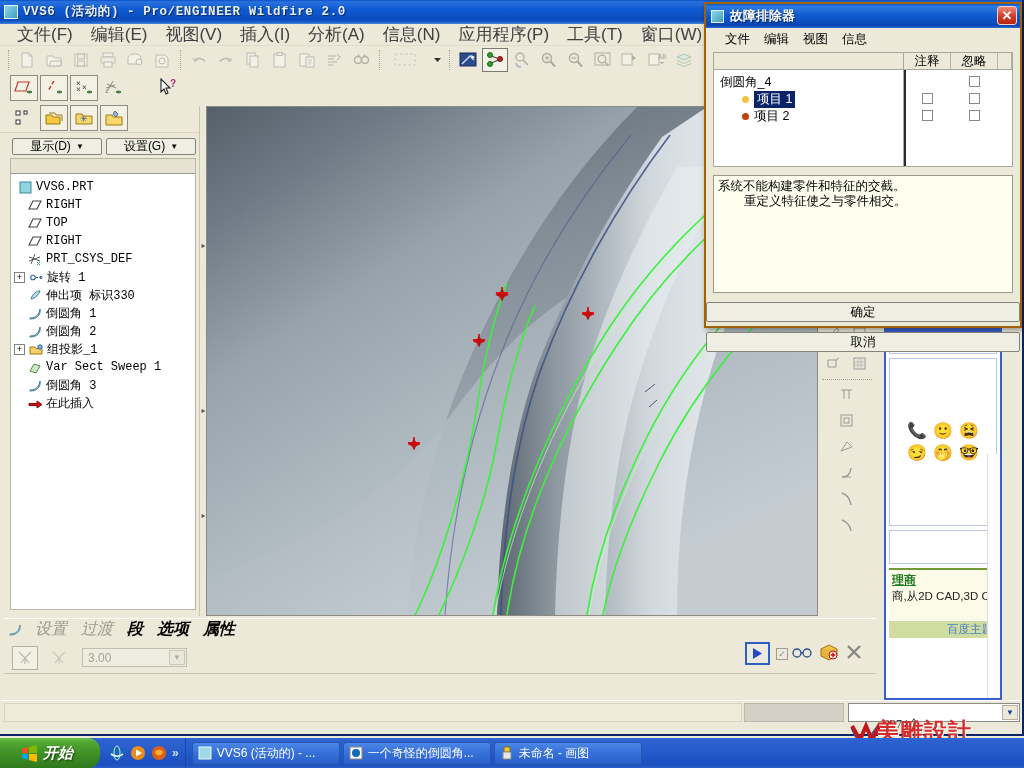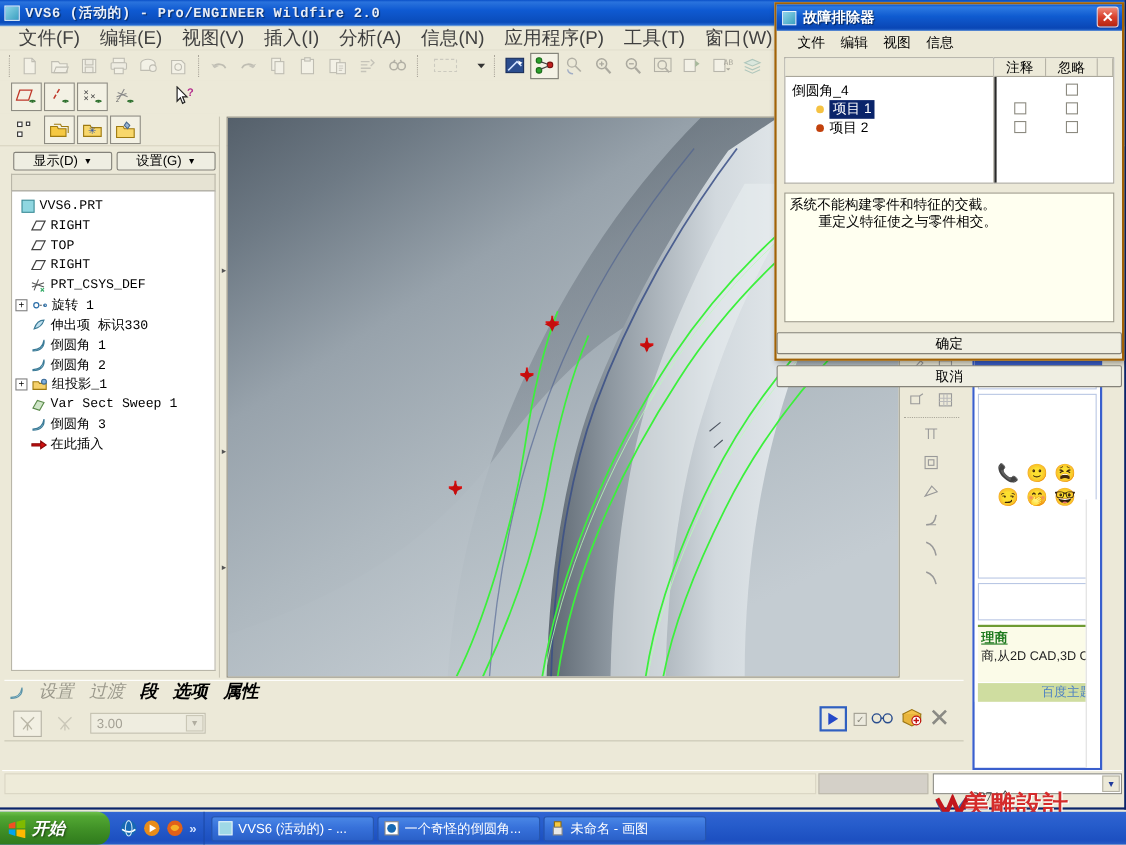--- a/index.html
+++ b/index.html
@@ -442,21 +442,21 @@
   .taskbar {
     position: absolute; left: 0; top: 738px; width: 1024px; height: 30px;
     background: linear-gradient(to bottom, #3168d5 0%, #2f62d0 8%, #265ccb 40%, #1c4fc0 88%, #2a5fc9 100%);
     display: flex; align-items: center;
   }
   .start-btn {
     width: 100px; height: 30px;
     background: linear-gradient(to bottom, #6ec04b 0%, #52a733 14%, #3f8f26 55%, #2f7a1c 100%);
     border-top-right-radius: 12px; border-bottom-right-radius: 12px;
     display: flex; align-items: center; gap: 5px;
-    padding-left: 7px;
+    padding-left: 21px;
   }
   .start-flag { width: 17px; height: 17px; position: relative; }
   .start-txt {
     color: #fff; font-size: 15px; font-style: italic; font-weight: bold;
     text-shadow: 1px 1px 2px rgba(0,0,0,0.55);
   }
   .quicklaunch {
     display: flex; align-items: center; gap: 5px;
     padding: 0 6px 0 9px;
     height: 30px;

